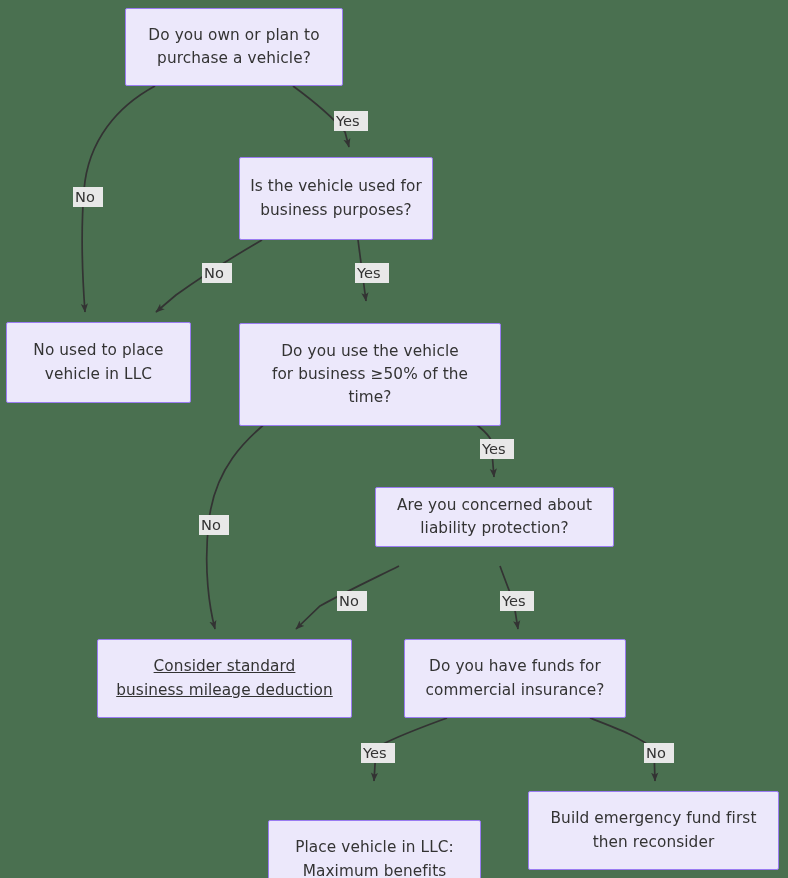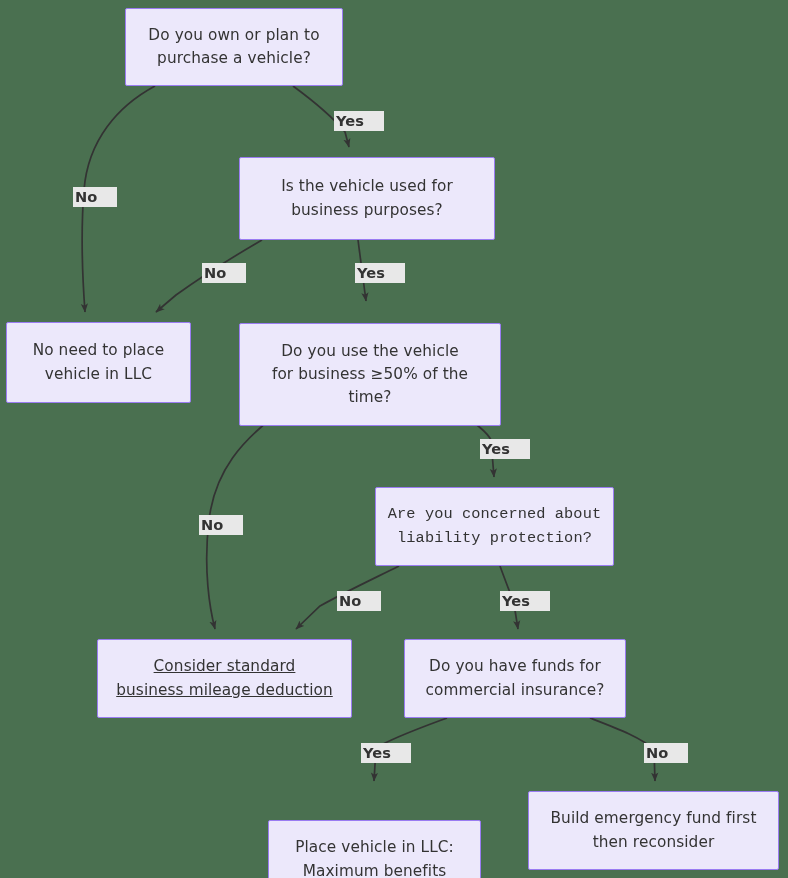--- a/index.html
+++ b/index.html
@@ -46,25 +46,24 @@
   .node-label {
     display: block;
     white-space: pre-line;
   }
   .edge-label {
     position: absolute;
     background: #e8e8e8;
     color: #333333;
     font-size: 14.6px;
     line-height: 1.18;
-    padding: 1px 20px 2px 2px;
+    padding: 1px 8px 2px 2px;
     box-sizing: border-box;
     text-align: center;
     white-space: nowrap;
-    font-weight: bold;
   }
 </style>
 </head>
 <body>
 
 <div id="flow-root">
 
   <svg class="edge-layer" viewBox="0 0 788 878" xmlns="http://www.w3.org/2000/svg">
     <defs>
       <marker id="arrowhead" markerWidth="10" markerHeight="8" refX="8.4" refY="4" orient="auto" markerUnits="userSpaceOnUse">
@@ -91,34 +90,34 @@
     <path d="M447,718 C420,728 392,738 376,748 L374,781" fill="none" stroke="#333333" stroke-width="1.7" marker-end="url(#arrowhead)"></path>
 
     <path d="M590,718 C616,728 643,738 654,750 L655,781" fill="none" stroke="#333333" stroke-width="1.7" marker-end="url(#arrowhead)"></path>
   </svg>
 
   <div id="nodes">
       <div class="node" style="left: 125px; top: 8px; width: 218px; height: 78px;">
         <span class="node-label">Do you own or plan to
 purchase a vehicle?</span>
       </div>
-      <div class="node" style="left: 239px; top: 157px; width: 256px; height: 83px;">
+      <div class="node" style="left: 239px; top: 157px; width: 194px; height: 83px;">
         <span class="node-label">Is the vehicle used for
 business purposes?</span>
       </div>
       <div class="node" style="left: 6px; top: 322px; width: 185px; height: 81px;">
-        <span class="node-label">No need to place
+        <span class="node-label">No used to place
 vehicle in LLC</span>
       </div>
       <div class="node" style="left: 239px; top: 311px; width: 262px; height: 103px; margin-top: 12px;">
         <span class="node-label">Do you use the vehicle
 for business ≥50% of the
 time?</span>
       </div>
-      <div class="node" style="left: 375px; top: 487px; width: 239px; height: 79px; font-family: Liberation Mono, monospace;">
+      <div class="node" style="left: 375px; top: 487px; width: 239px; height: 60px;">
         <span class="node-label">Are you concerned about
 liability protection?</span>
       </div>
       <div class="node" style="left: 97px; top: 639px; width: 255px; height: 79px; text-decoration: underline;">
         <span class="node-label">Consider standard
 business mileage deduction</span>
       </div>
       <div class="node" style="left: 404px; top: 639px; width: 222px; height: 79px;">
         <span class="node-label">Do you have funds for
 commercial insurance?</span>

